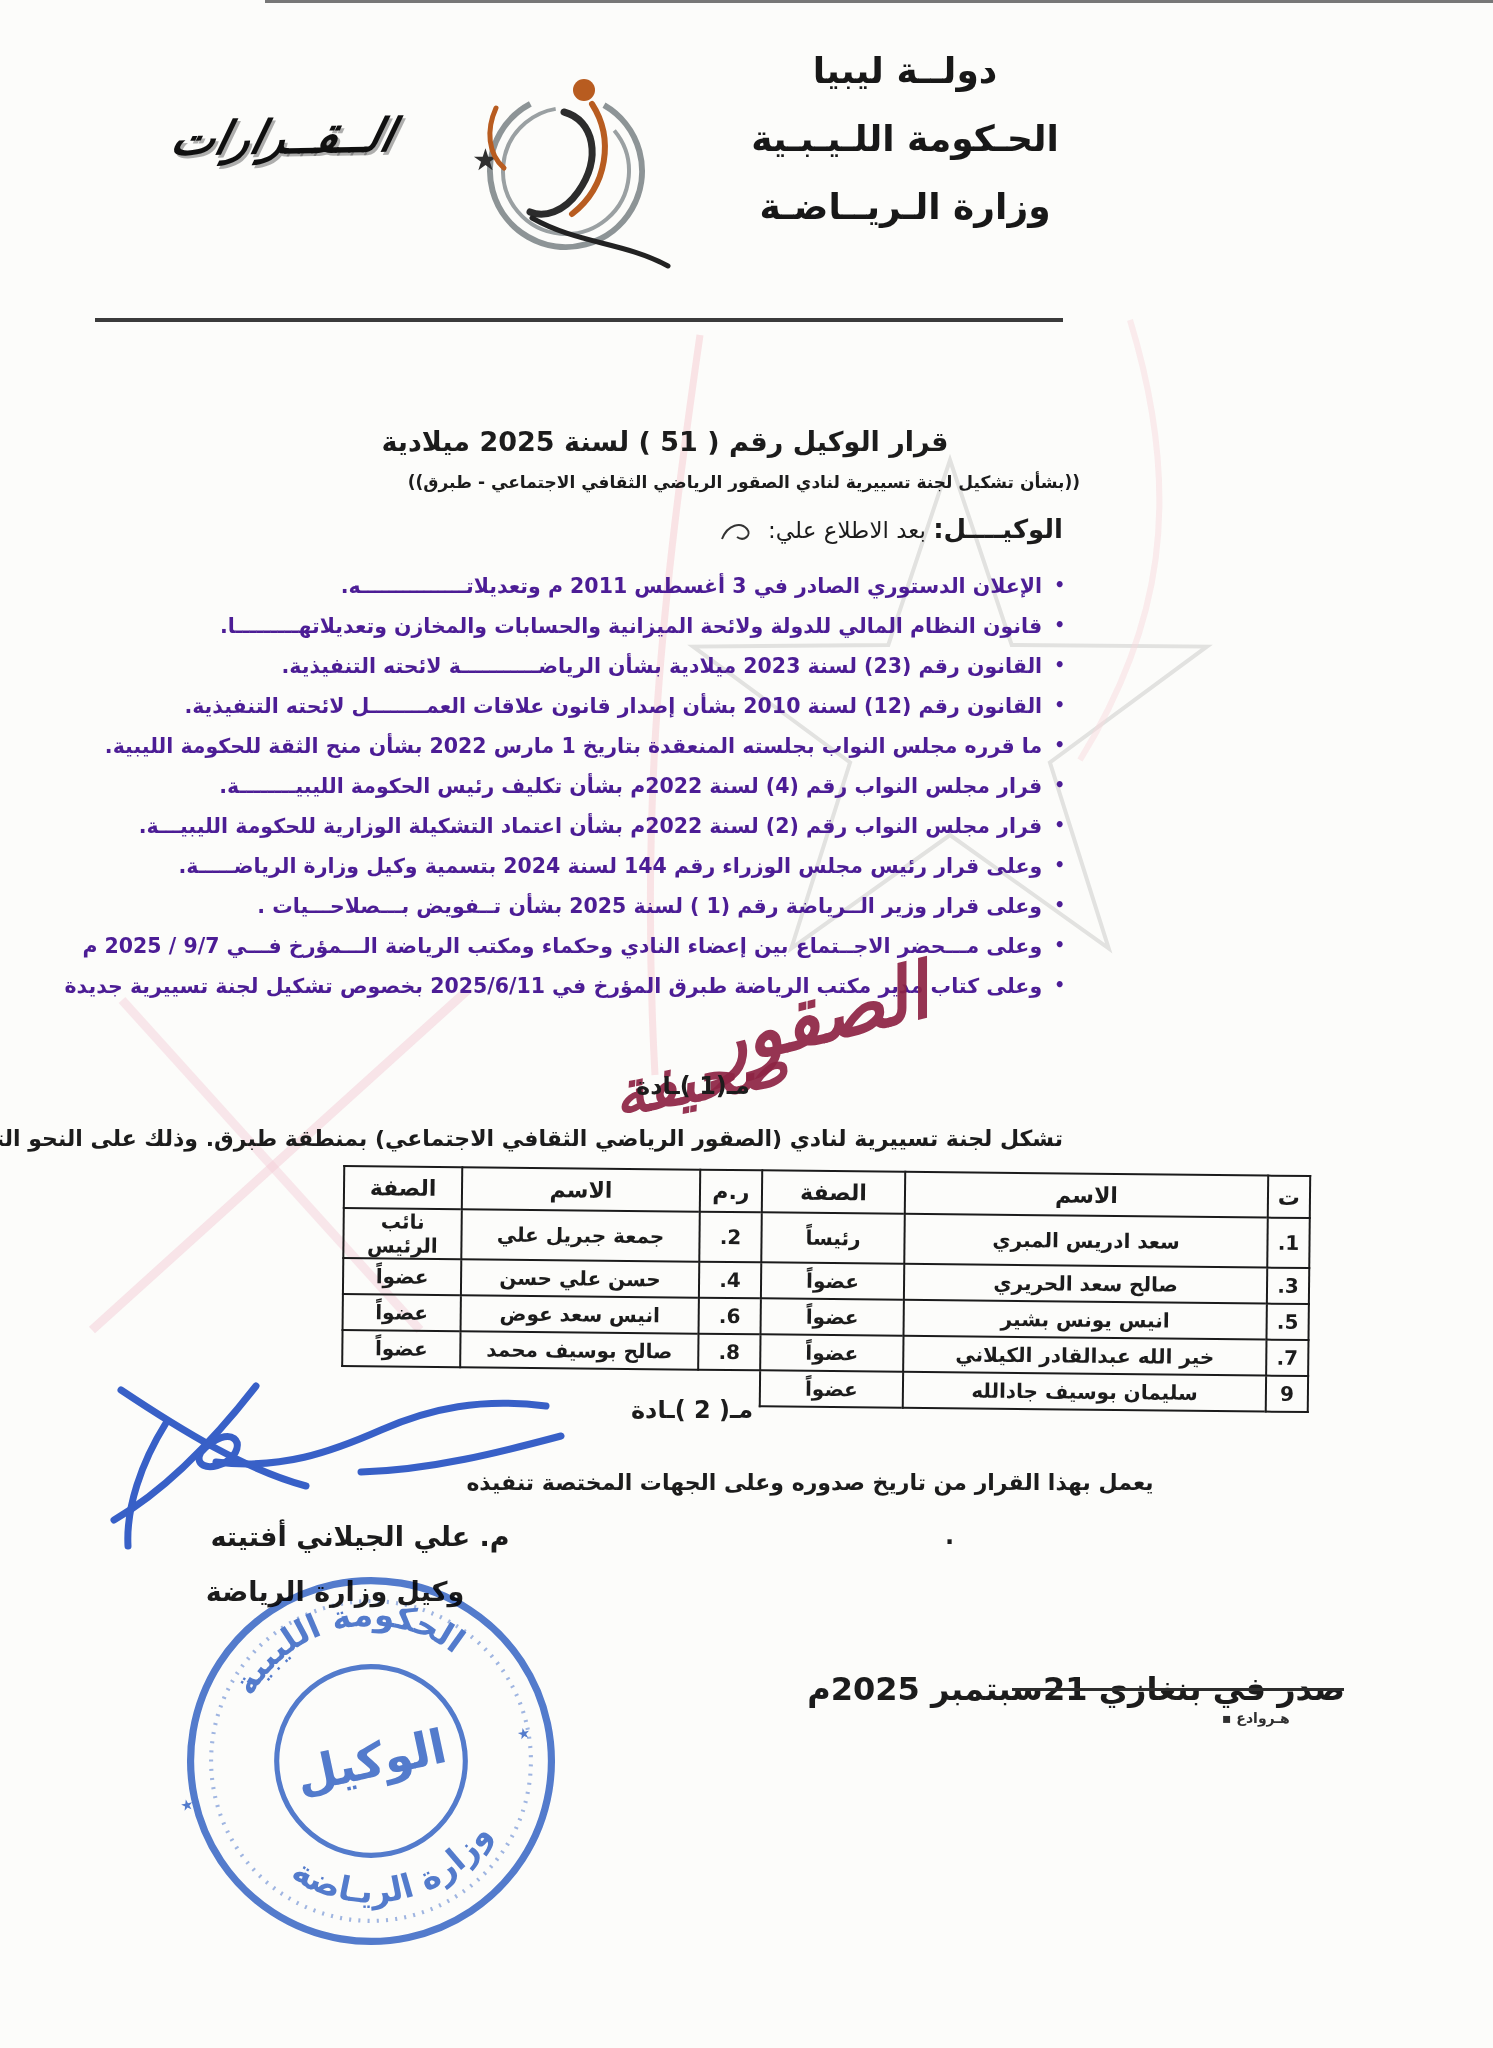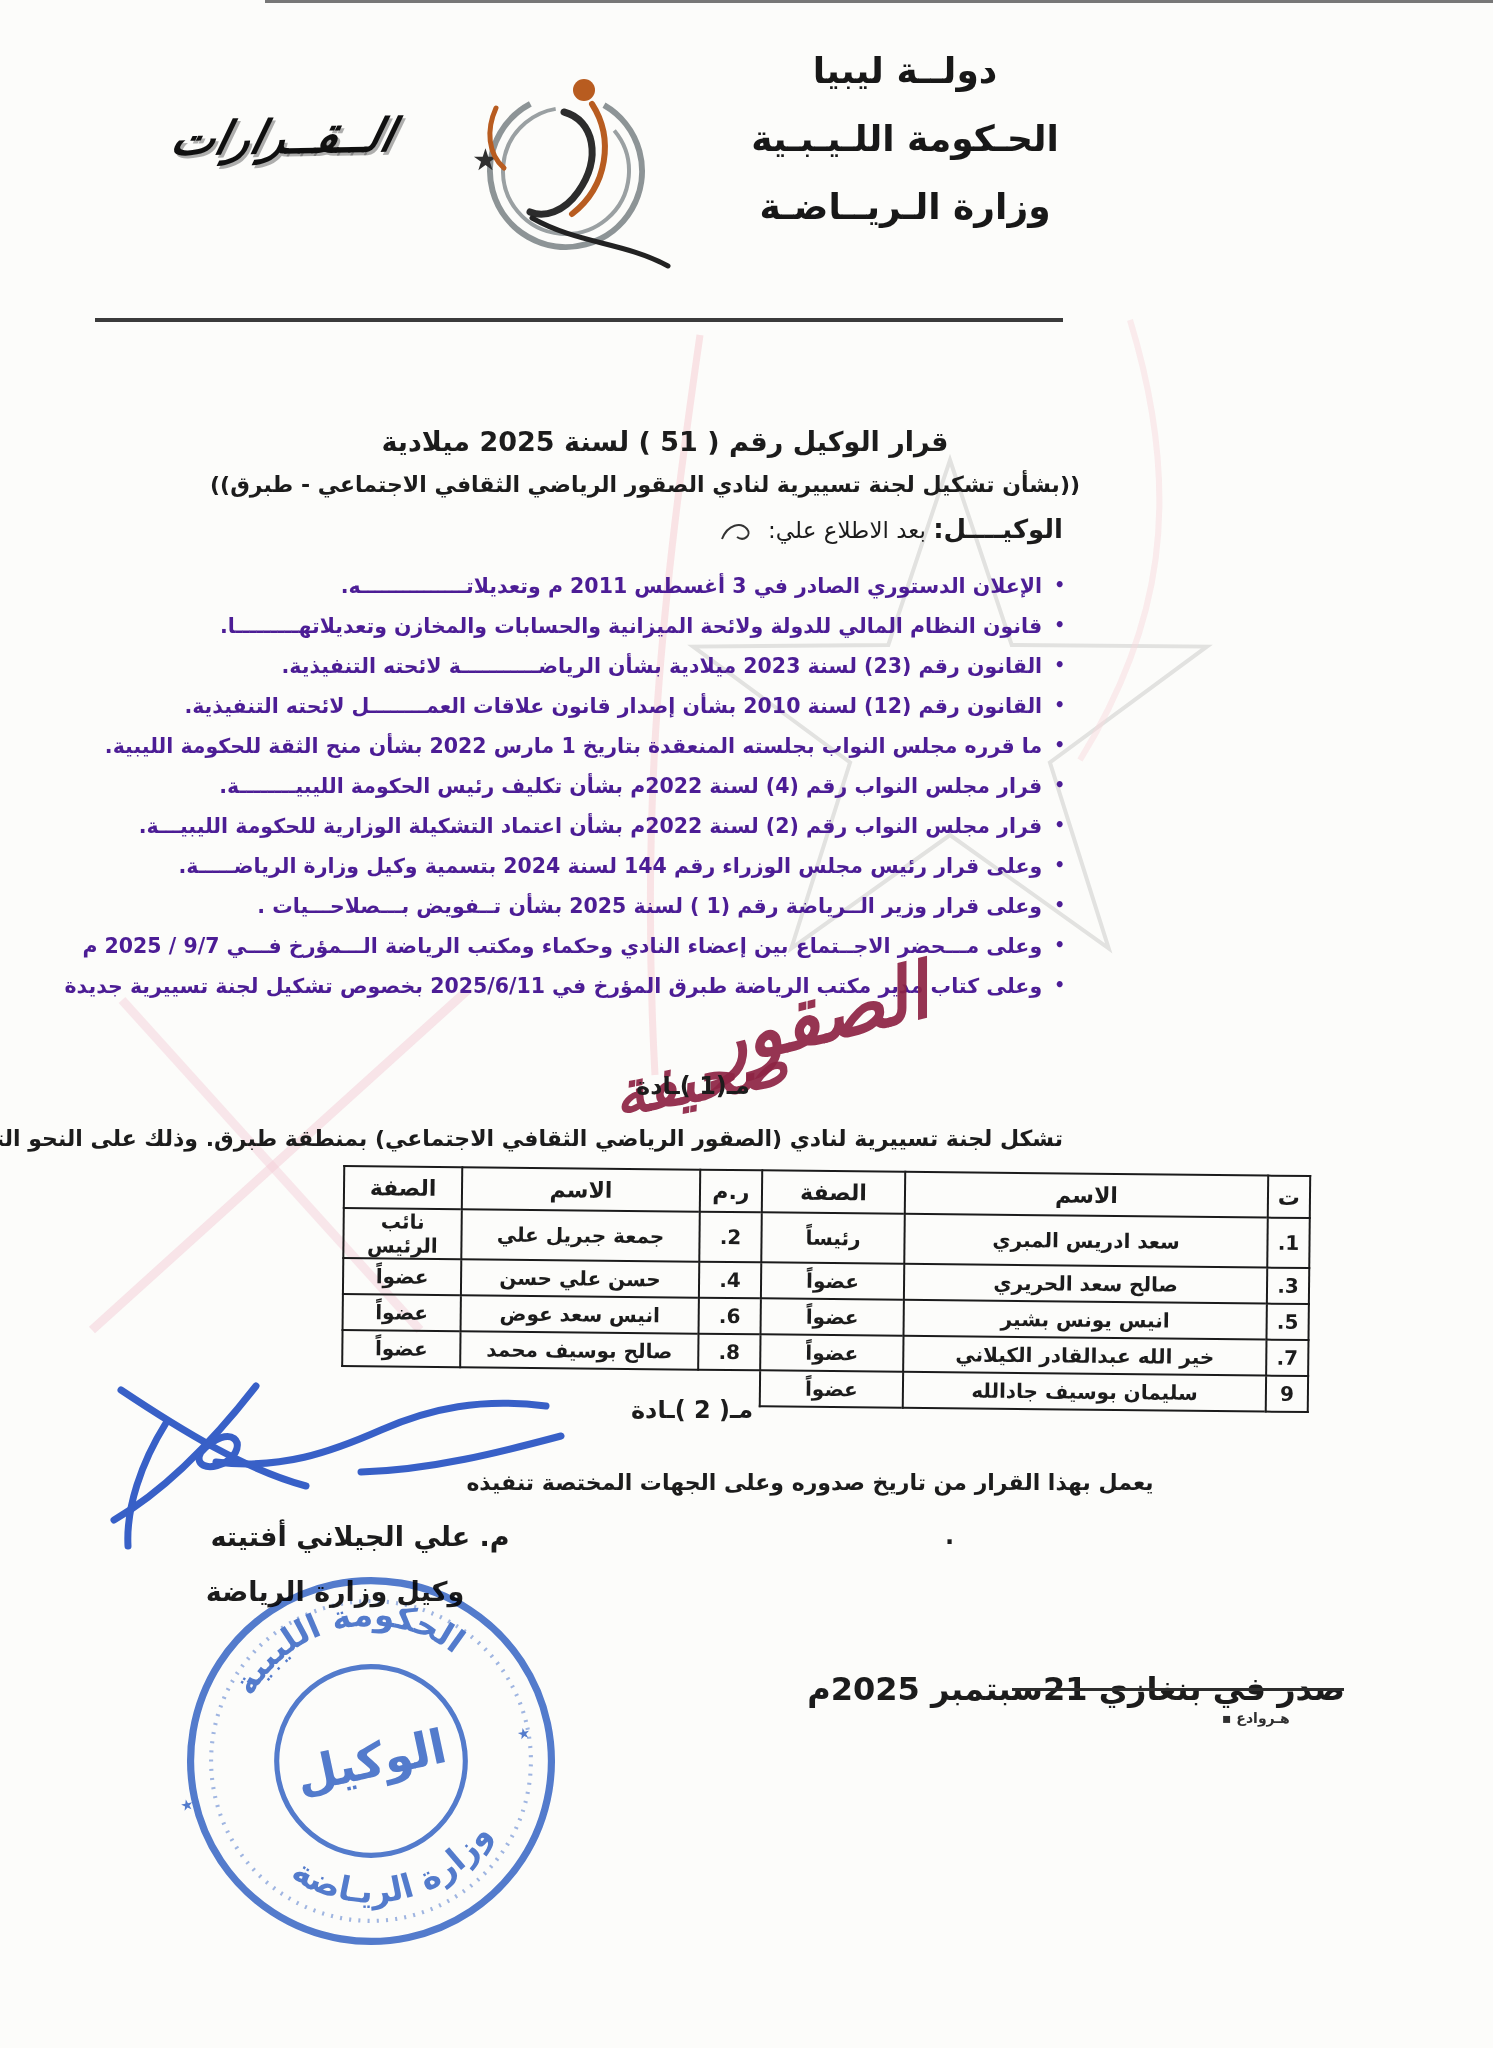--- a/index.html
+++ b/index.html
@@ -20,21 +20,21 @@
     top:110px; left:148px; width:270px; text-align:center;
     font-size:46px; font-weight:bold; font-style:italic; color:#101010;
     transform:skewX(-14deg) rotate(-1deg);
     text-shadow:3px 3px 0 rgba(80,80,80,.45);
     white-space:nowrap;
   }
   .hrule { top:318px; left:95px; width:968px; height:4px; background:#3b3b3b; }
 
   
   .title1 { top:426px; left:250px; width:830px; text-align:center; font-size:27px; font-weight:bold; direction:rtl; white-space:nowrap; }
-  .title2 { top:472px; left:250px; width:830px; text-align:left; font-size:22px; font-weight:bold; direction:rtl; white-space:nowrap; }
+  .title2 { top:472px; left:250px; width:830px; text-align:right; font-size:17px; font-weight:bold; direction:rtl; white-space:nowrap; }
 
   .intro { top:514px; right:430px; font-size:23px; direction:rtl; white-space:nowrap; }
   .intro .b { font-size:26px; font-weight:bold; }
   .flourish { display:inline-block; vertical-align:middle; margin-right:8px; }
 
   
   .preamble { top:574px; right:428px; width:760px; direction:rtl; list-style:none; }
   .preamble li {
     font-size:20.5px; font-weight:bold; line-height:24px; margin-bottom:15px;
     white-space:nowrap; color:#4c1d95;

